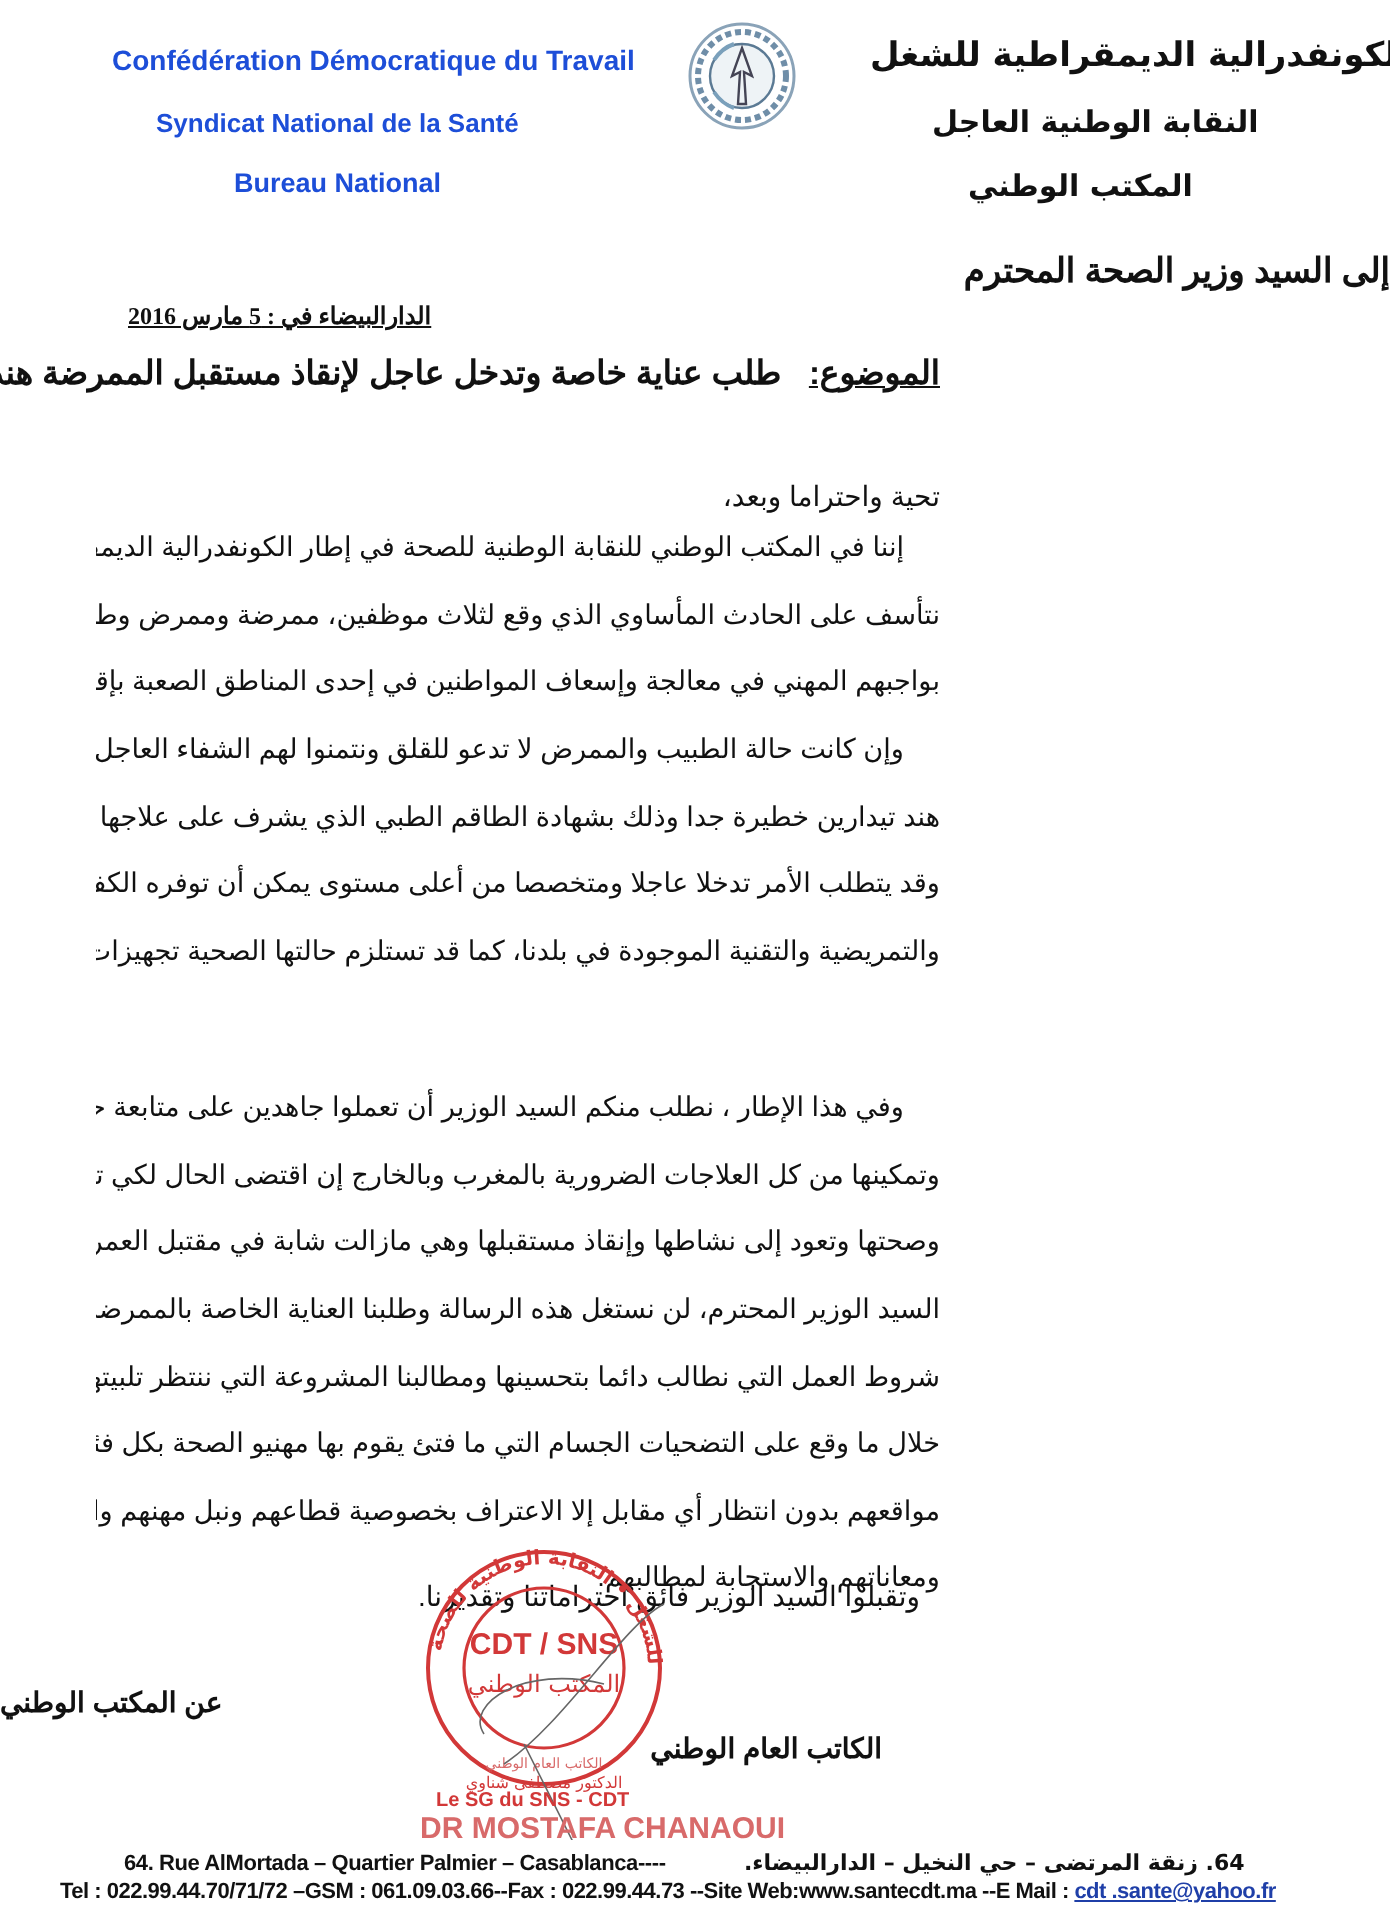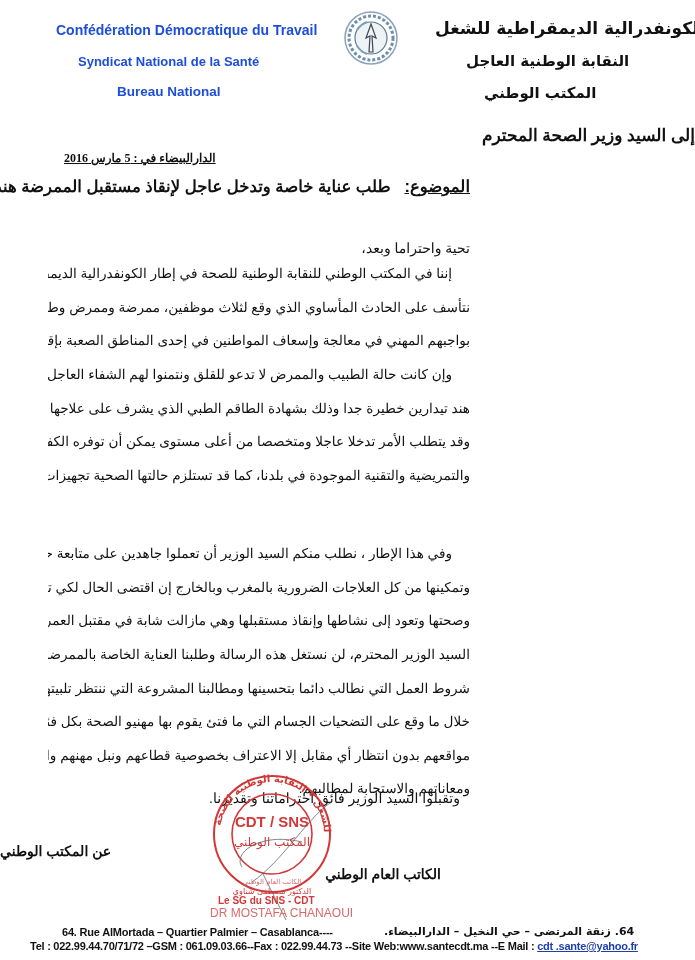--- a/index.html
+++ b/index.html
@@ -25,23 +25,23 @@
   .line.indent { padding-right: 18px; }
   #para1 { top: 257px; }
   #para2 { top: 358px; }
   #para3 { top: 537px; }
   #para4 { top: 638px; }
   #closing { left: 0; width: 460px; top: 790px; font-size: 14px; direction: rtl; text-align: right; font-family: "Liberation Sans", sans-serif; white-space: nowrap; }
   #sign-1 { left: 0; width: 441px; top: 843px; font-size: 14px; font-weight: bold; direction: rtl; text-align: left; font-family: "Liberation Sans", sans-serif; }
   #sign-2 { left: 0; width: 441px; top: 866px; font-size: 14px; font-weight: bold; direction: rtl; text-align: right; font-family: "Liberation Sans", sans-serif; }
   #stamp { left: 192px; top: 772px; width: 160px; height: 148px; }
   #stamp-text-1 { left: 218px; top: 895px; font-size: 10px; color: #d23838; font-weight: bold; font-family: "Liberation Sans", sans-serif; }
-  #stamp-text-2 { left: 210px; top: 906px; font-size: 12px; color: #d86a6a; font-family: "Liberation Sans", sans-serif; }
+  #stamp-text-2 { left: 210px; top: 906px; font-size: 15px; color: #d86a6a; font-family: "Liberation Sans", sans-serif; font-weight: bold; }
   #footer-addr-fr { left: 62px; top: 926px; font-size: 11px; font-weight: bold; color: #111; font-family: "Liberation Sans", sans-serif; white-space: nowrap; letter-spacing: -0.2px; text-align: center; }
-  #footer-addr-ar { left: 372px; top: 925px; font-size: 11px; font-weight: bold; direction: rtl; font-family: "DejaVu Sans", sans-serif; white-space: nowrap; margin-left: 12px; }
+  #footer-addr-ar { left: 372px; top: 925px; font-size: 11px; font-weight: bold; direction: rtl; font-family: "DejaVu Sans", sans-serif; white-space: nowrap; }
   #footer-contact { left: 30px; top: 940px; font-size: 11px; font-weight: bold; color: #111; font-family: "Liberation Sans", sans-serif; white-space: nowrap; letter-spacing: -0.25px; }
   #footer-email { color: #1f3fa8; text-decoration: underline; }
 </style>
 </head>
 <body>
 
 <div id="hdr-fr-1" class="abs fr">Confédération Démocratique du Travail</div>
 <div id="hdr-fr-2" class="abs fr">Syndicat National de la Santé</div>
 <div id="hdr-fr-3" class="abs fr">Bureau National</div>
 <div id="hdr-date" class="abs">الدارالبيضاء في : 5 مارس 2016</div>

